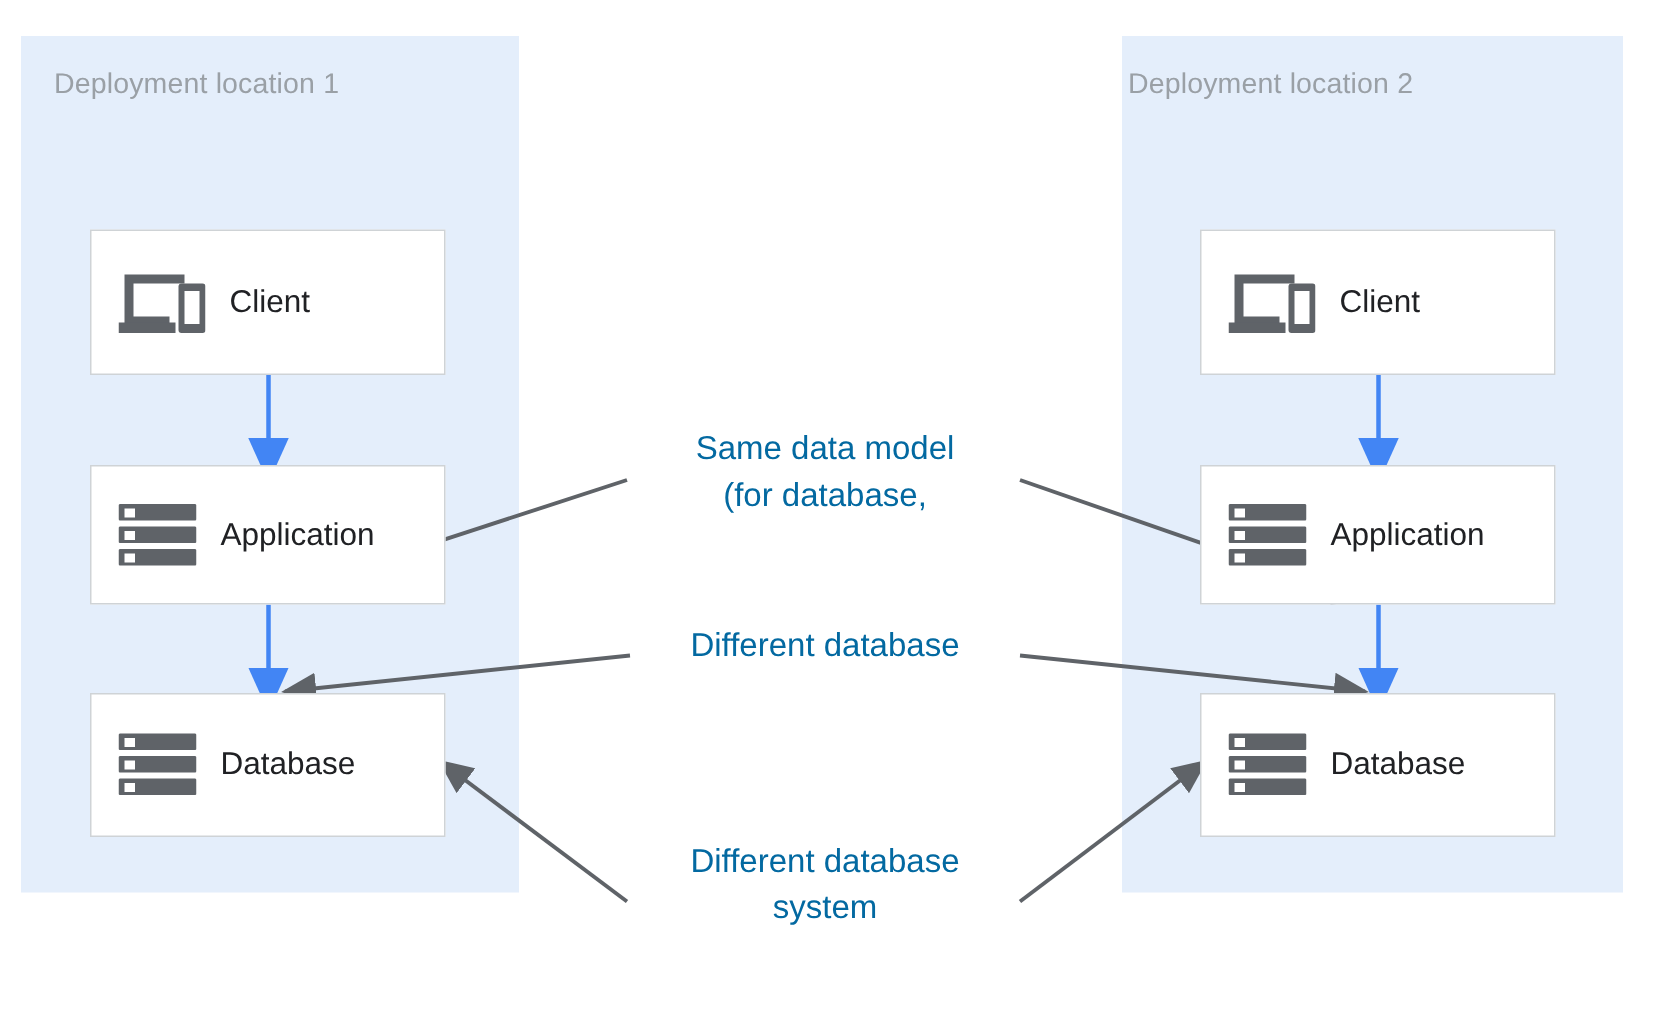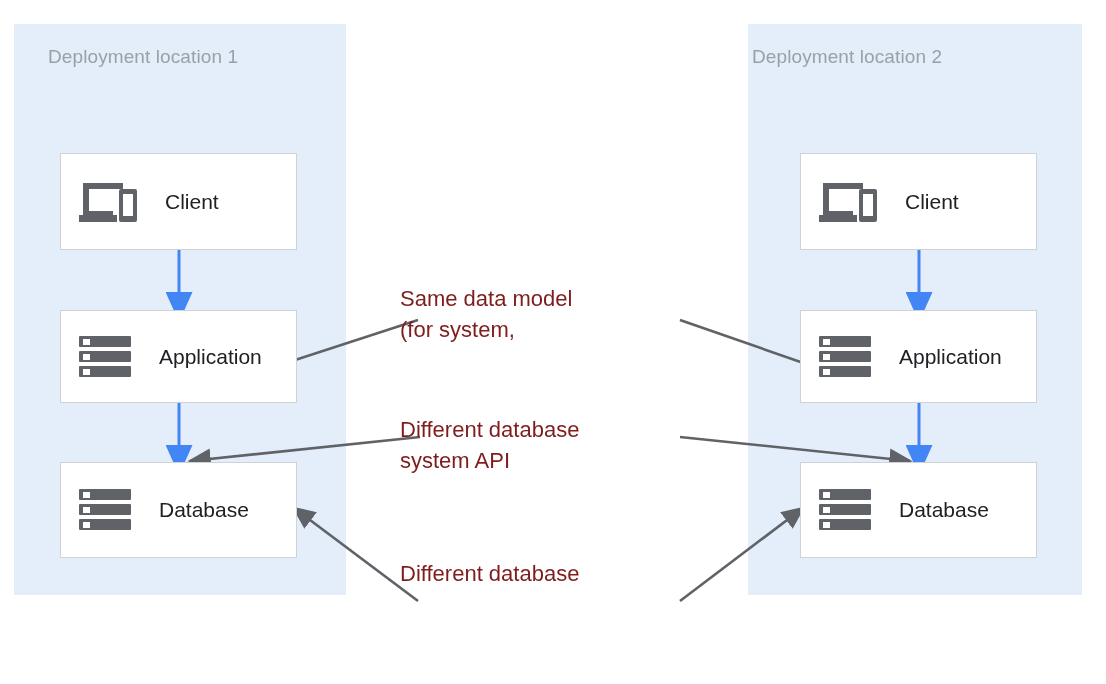--- a/index.html
+++ b/index.html
@@ -39,21 +39,20 @@
 
   
   .node {
     position: absolute;
     background: #ffffff;
     border: 1px solid #cfd3d6;
     box-sizing: border-box;
     display: flex;
     align-items: center;
     padding-left: 18px;
-    gap: 12px;
   }
   .node-label {
     font-size: 21px;
     color: #202124;
     margin-left: 16px;
     white-space: nowrap;
   }
   .node-icon {
     flex: 0 0 auto;
     display: block;
@@ -64,24 +63,24 @@
   #node-app-1    { left: 60px;  top: 310px; width: 237px; height: 93px; }
   #node-db-1     { left: 60px;  top: 462px; width: 237px; height: 96px; }
   
   #node-client-2 { left: 800px; top: 153px; width: 237px; height: 97px; }
   #node-app-2    { left: 800px; top: 310px; width: 237px; height: 93px; }
   #node-db-2     { left: 800px; top: 462px; width: 237px; height: 96px; }
 
   
   .annotation {
     position: absolute;
-    text-align: left;
+    text-align: center;
     font-size: 22px;
     line-height: 31px;
-    color: #7f1d1d;
+    color: #0369a1;
     width: 300px;
   }
   #ann-data-model { left: 400px; top: 283px; }
   #ann-db-api     { left: 400px; top: 414px; }
   #ann-db-system  { left: 400px; top: 558px; }
 
   
   #connectors {
     position: absolute;
     left: 0;
@@ -92,21 +91,21 @@
   }
 </style>
 </head>
 <body>
 
 <div id="diagram-root">
 
   <div class="zone" id="zone-left"></div>
   <div class="zone" id="zone-right"></div>
 
-  <div class="zone-label" style="left:36px; top:46px;margin-left:12px;">Deployment location 1</div>
+  <div class="zone-label" style="left:36px; top:46px;">Deployment location 1</div>
   <div class="zone-label" style="left:752px; top:46px;">Deployment location 2</div>
 
   <svg id="connectors" viewBox="0 0 1106 684" xmlns="http://www.w3.org/2000/svg">
     <defs>
       <marker id="blue-arrow" markerWidth="10" markerHeight="9" refX="1" refY="4.5" orient="auto" markerUnits="strokeWidth">
         <path d="M0,0 L10,4.5 L0,9 Z" fill="#4285f4"></path>
       </marker>
       <marker id="gray-arrow" markerWidth="9" markerHeight="8" refX="8" refY="4" orient="auto" markerUnits="strokeWidth">
         <path d="M0,0 L9,4 L0,8 Z" fill="#5f6368"></path>
       </marker>
@@ -211,25 +210,25 @@
       <rect fill="#5f6368" x="0" y="17" width="52" height="11" rx="1"></rect>
       <rect fill="#ffffff" x="4" y="20" width="7" height="6"></rect>
       <rect fill="#5f6368" x="0" y="32" width="52" height="11" rx="1"></rect>
       <rect fill="#ffffff" x="4" y="35" width="7" height="6"></rect>
     </svg>
     <span class="node-label">Database</span>
   </div>
 
   <div class="annotation" id="ann-data-model">
     <div>Same data model</div>
-    <div>(for system,</div>
+    <div>(for database,</div>
   </div>
 
   <div class="annotation" id="ann-db-api">
     <div>Different database</div>
-    <div>system API</div>
   </div>
 
   <div class="annotation" id="ann-db-system">
     <div>Different database</div>
+    <div>system</div>
   </div>
 
 </div>
 
 </body></html>

